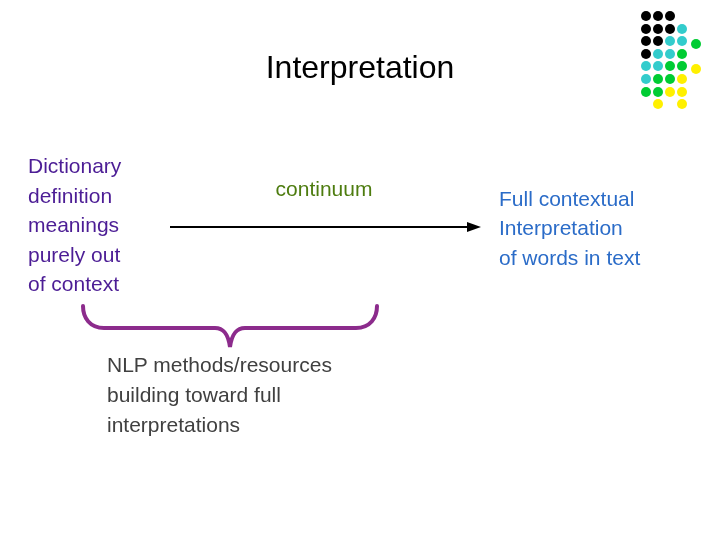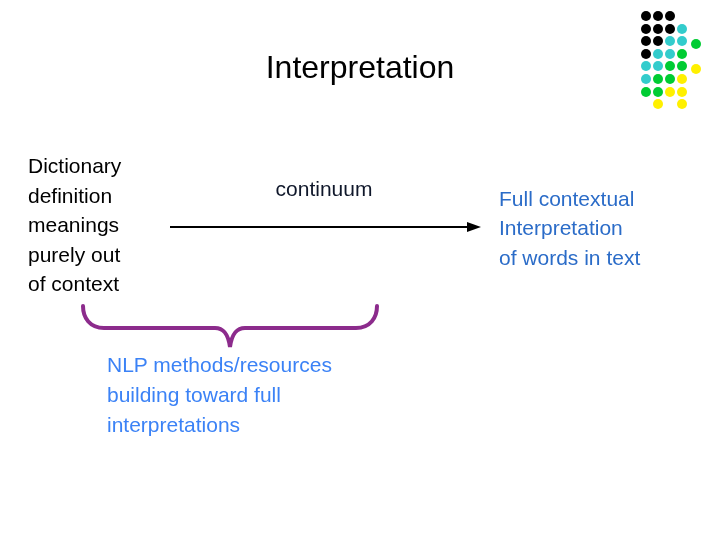--- a/index.html
+++ b/index.html
@@ -44,31 +44,31 @@
   }
   .text-block {
     position: absolute;
     font-size: 21px;
     line-height: 29.5px;
     white-space: pre-line;
   }
   .left-endpoint {
     left: 28px;
     top: 151px;
-    color: #000000;
+    color: #4c1d95;
   }
   .continuum-label {
     position: absolute;
     left: 170px;
     top: 174px;
     width: 308px;
     text-align: center;
     font-size: 21px;
     line-height: 29.5px;
-    color: #0f172a;
+    color: #4d7c0f;
   }
   .arrow-svg {
     position: absolute;
     left: 167px;
     top: 218px;
   }
   .right-endpoint {
     left: 499px;
     top: 154px;
     color: #2B6CC8;
@@ -79,21 +79,21 @@
     white-space: pre-line;
   }
   .brace-svg {
     position: absolute;
     left: 80px;
     top: 302px;
   }
   .nlp-caption {
     left: 107px;
     top: 350px;
-    color: #3b82f6;
+    color: #404040;
     line-height: 30px;
   }
 </style>
 </head>
 <body>
 
 <div class="slide">
 
   <div class="slide-title">Interpretation</div>
 

